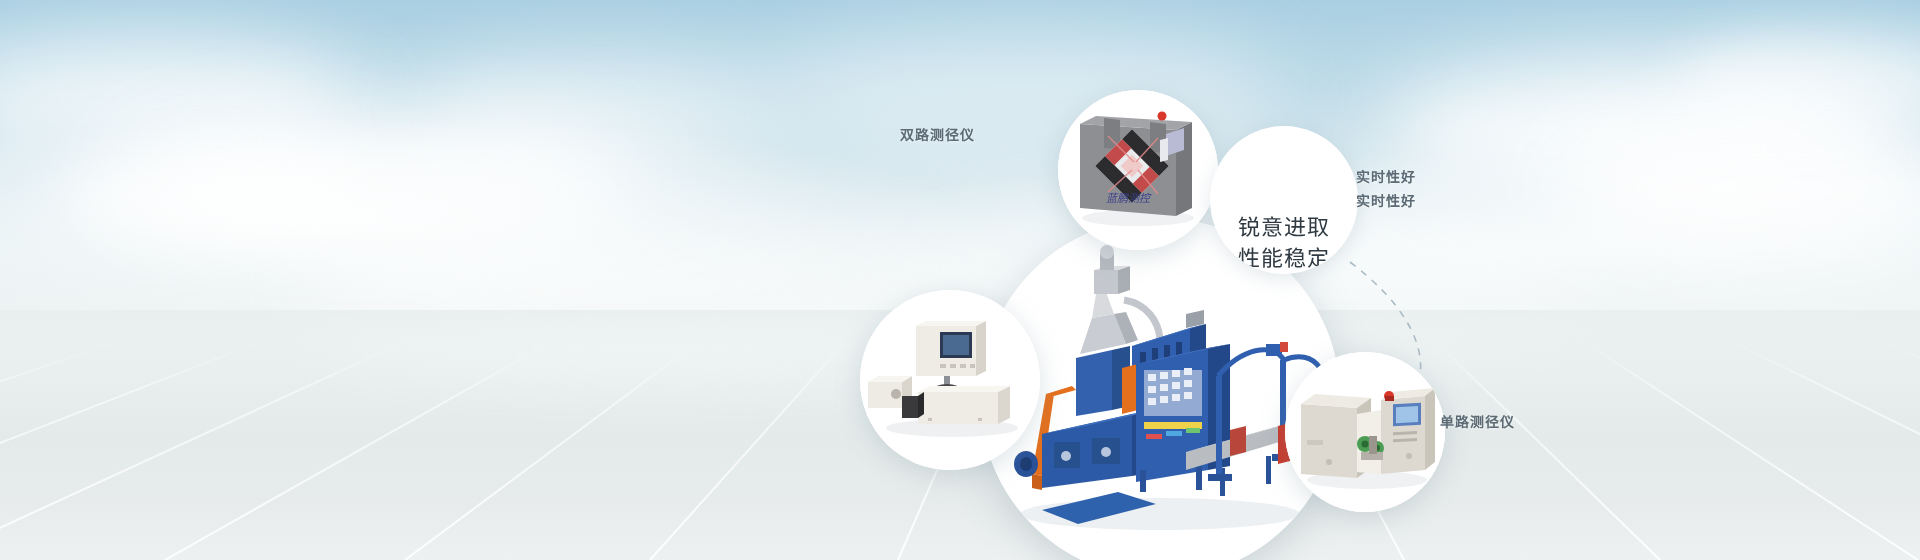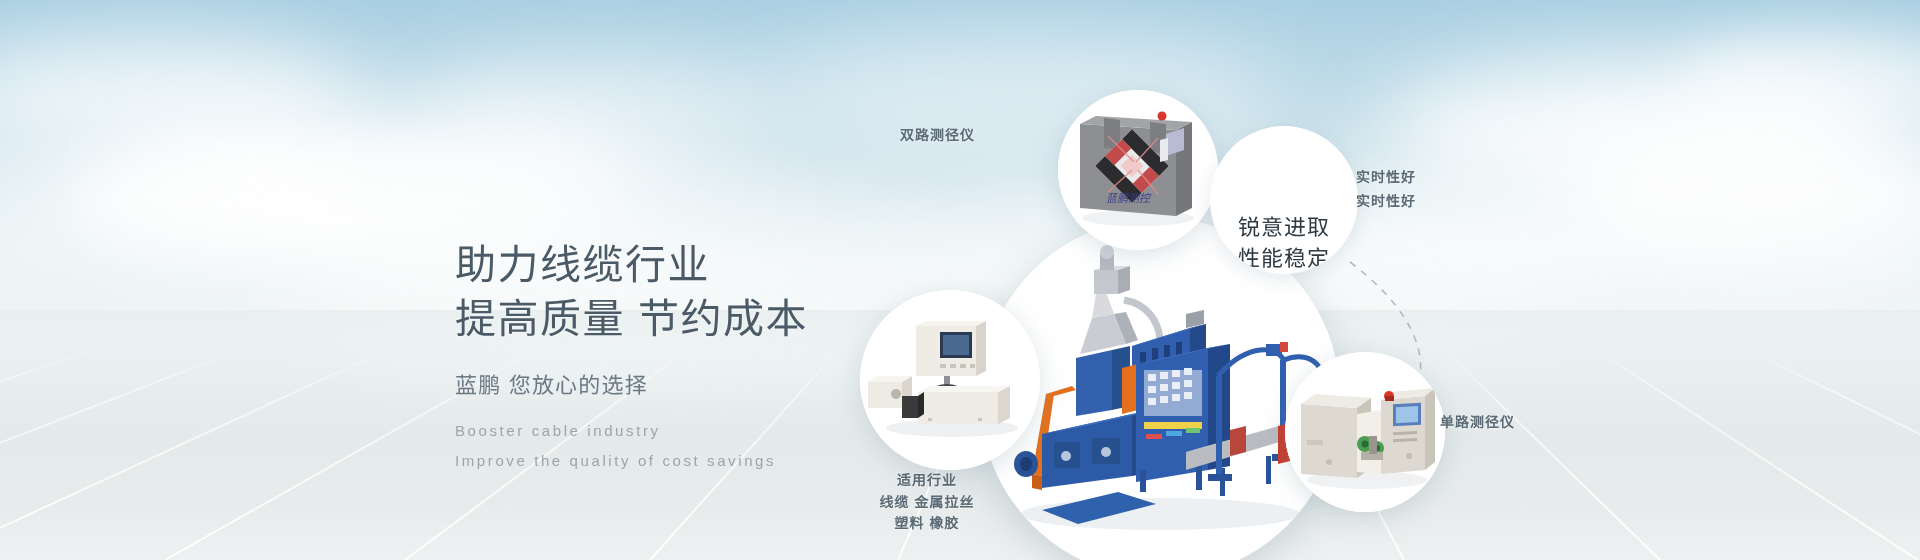--- a/index.html
+++ b/index.html
@@ -188,29 +188,20 @@
         <path d="M1404 230 L1282 0"></path>
         <path d="M1660 230 L1424 0"></path>
         <path d="M1918 230 L1566 0"></path>
         <path d="M2176 230 L1708 0"></path>
         <path d="M2434 230 L1850 0"></path>
       </g>
     </svg>
   </div>
   <div class="floor-fade"></div>
 
-  <div class="copy">
-    <div class="headline">助力线缆行业</div>
-    <div class="headline">提高质量 节约成本</div>
-    <div class="subline">蓝鹏 您放心的选择</div>
-    <div class="eng">
-      <div>Booster cable industry</div>
-      <div>Improve the quality of cost savings</div>
-    </div>
-  </div>
 
   <div class="composition">
 
     <div class="connectors">
       <svg viewBox="0 0 1040 560" preserveAspectRatio="none">
         <g fill="none" stroke="#9fb2bd" stroke-width="1.6" stroke-dasharray="7 7" opacity=".85">
           <path d="M190 250 C 175 300, 180 340, 205 372"></path>
           <path d="M345 248 C 375 290, 398 330, 420 360"></path>
           <path d="M470 262 C 520 300, 545 340, 540 376"></path>
         </g>
@@ -438,25 +429,20 @@
 
     <div class="bubble bubble-slogan">
       <div class="slogan-txt">
         <div>锐意进取</div>
         <div>性能稳定</div>
       </div>
     </div>
 
     <div class="label label-dual">双路测径仪</div>
 
-    <div class="label label-industry">
-      <div>适用行业</div>
-      <div>线缆 金属拉丝</div>
-      <div>塑料 橡胶</div>
-    </div>
 
     <div class="label label-perf">
       <div>实时性好</div>
       <div>实时性好</div>
     </div>
 
     <div class="label label-single">单路测径仪</div>
 
   </div>
 </div>

